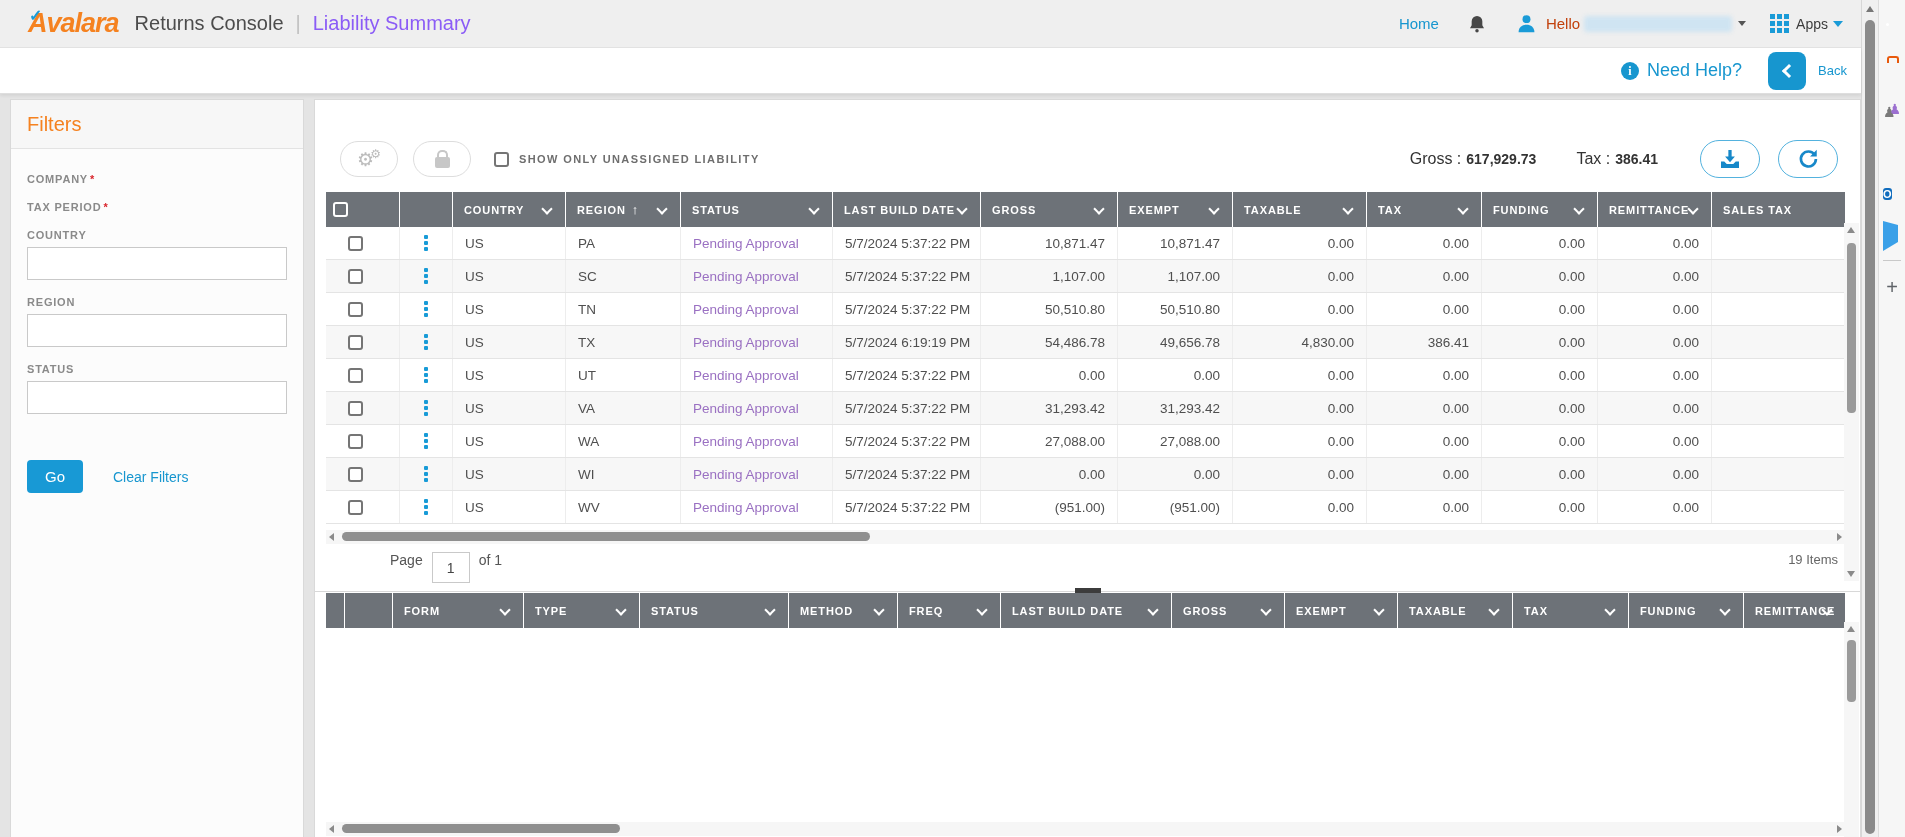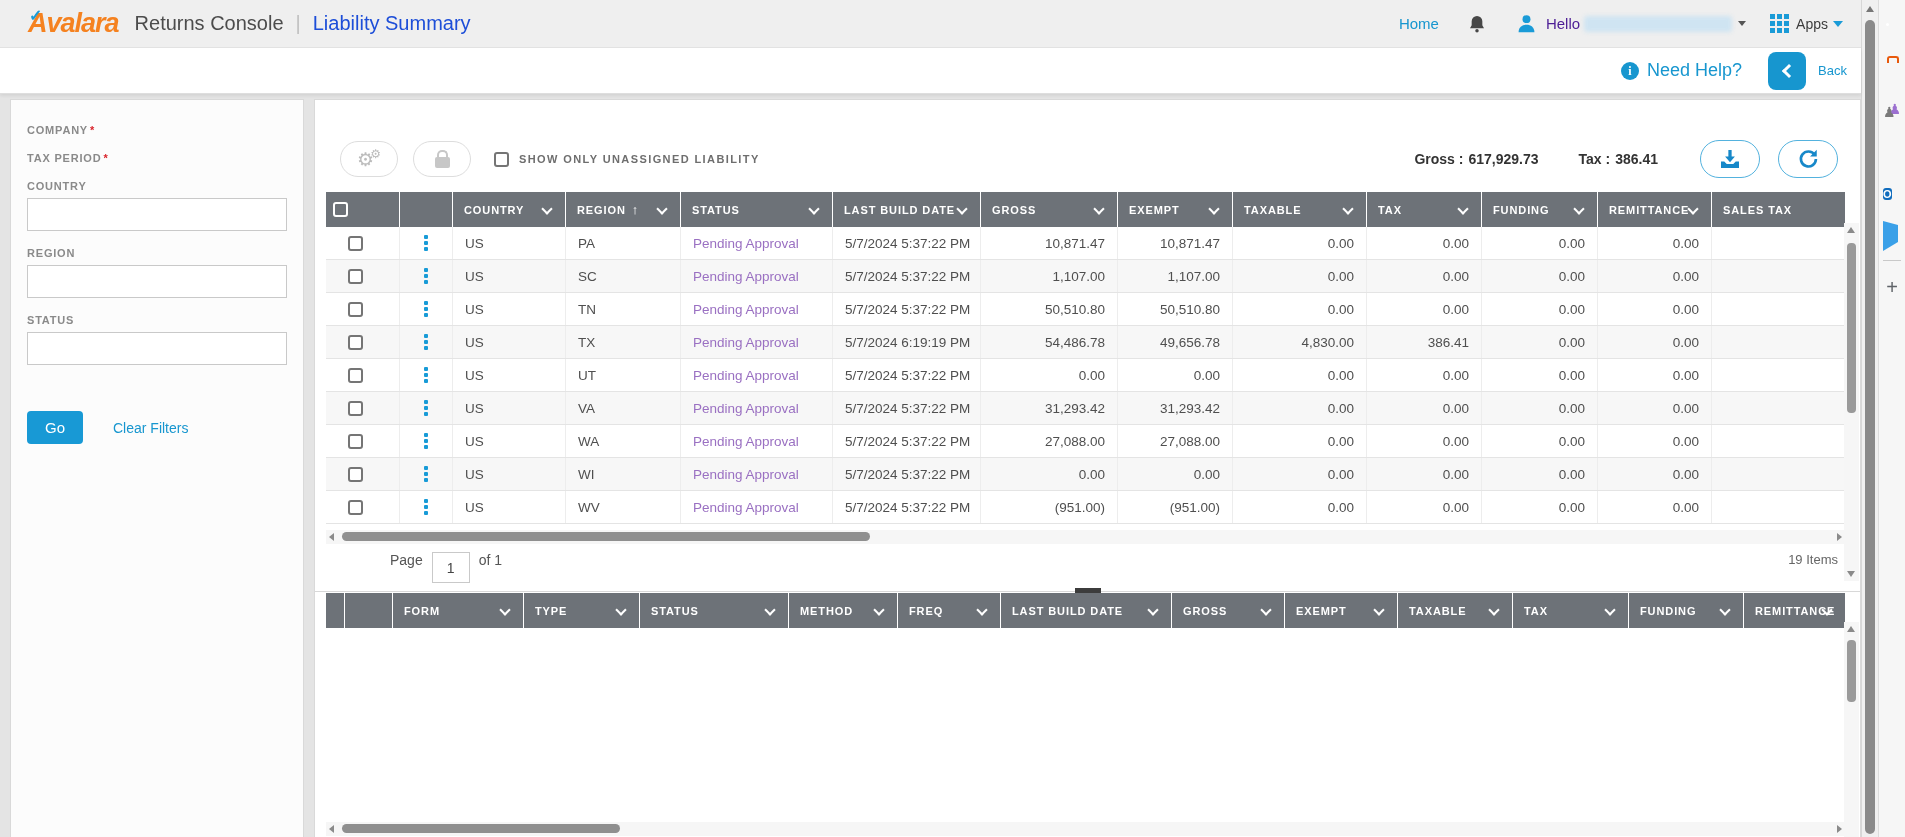--- a/index.html
+++ b/index.html
@@ -14,26 +14,26 @@
   .bscroll .thumb { position:absolute; top:20px; bottom:3px; left:3px; width:10px; background:#8a8a8a; border-radius:5px; }
   .edgebar { width:27px; background:#f6f6f6; border-left:1px solid #dcdcdc; display:flex; flex-direction:column; align-items:center; padding-top:20px; gap:23px; }
 
   
   .topbar { height:48px; background:#efefef; border-bottom:1px solid #e2e2e2; display:flex; align-items:center; padding:0 18px 0 28px; flex:none; }
   .logo-wrap { position:relative; margin-right:16px; }
   .logo-text { font-size:27px; font-weight:bold; color:#f58220; letter-spacing:-1px; font-style:italic; }
   .logo-check { position:absolute; left:1px; top:-2px; color:#1a9bd7; font-size:16px; font-weight:bold; }
   .app-title { font-size:20px; color:#4c4c4c; }
   .title-sep { color:#c0c0c0; margin:0 12px; font-size:20px; }
-  .page-title { font-size:20px; color:#1d4ed8; }
+  .page-title { font-size:20px; color:#8b5cf6; }
   .topbar-right { margin-left:auto; display:flex; align-items:center; }
   .home-link { color:#1796cf; font-size:15px; margin-right:30px; }
   .bell { width:16px; height:18px; margin-right:32px; }
   .person { width:19px; height:19px; margin-right:10px; }
-  .hello { font-size:15px; color:#4c1d95; }
+  .hello { font-size:15px; color:#c2410c; }
   .redact-name { width:148px; height:16px; background:#cfe4f2; border-radius:3px; filter:blur(2px); margin-left:4px; }
   .mini-caret { width:0; height:0; border-left:4px solid transparent; border-right:4px solid transparent; border-top:5px solid #555; margin:0 24px 0 6px; }
   .grid9 { display:grid; grid-template-columns:repeat(3,5px); grid-gap:2px; margin-right:7px; }
   .grid9 i { width:5px; height:5px; background:#1a9bd7; }
   .apps-label { font-size:14px; color:#3c3c3c; }
   .apps-caret { width:0; height:0; border-left:5px solid transparent; border-right:5px solid transparent; border-top:6px solid #1a9bd7; margin-left:5px; }
 
   
   .navbar { height:46px; background:#fff; border-bottom:1px solid #dedede; box-shadow:0 2px 3px rgba(0,0,0,.07); display:flex; align-items:center; padding-left:14px; flex:none; position:relative; z-index:2; }
   .tab { font-size:19px; color:#6e6e6e; padding:0 27px; height:30px; line-height:30px; cursor:pointer; }
@@ -69,21 +69,21 @@
   .pill + .pill { margin-left:15px; }
   .gear-main { font-size:19px; color:#bcbcbc; line-height:1; }
   .gear-sub { font-size:12px; color:#bcbcbc; margin-left:-4px; margin-top:-10px; }
   .lock { width:15px; height:11px; background:#c7c7c7; border-radius:2px; position:relative; margin-top:7px; }
   .lock:before { content:""; position:absolute; top:-7px; left:2px; width:7px; height:7px; border:2.5px solid #c7c7c7; border-bottom:none; border-radius:5px 5px 0 0; }
   .cbgroup { display:flex; align-items:center; margin-left:23px; }
   .cb { width:15px; height:15px; border:2px solid #757575; border-radius:3px; background:#fff; display:inline-block; flex:none; cursor:pointer; }
   .cb-light { border-color:#fff; background:transparent; }
   .show-only { font-size:11px; color:#6e6e6e; letter-spacing:1.4px; margin-left:10px; font-weight:bold; }
   .sumgroup { margin-left:auto; display:flex; align-items:center; }
-  .sum-label { font-size:14px; font-weight:bold; color:#333; }
+  .sum-label { font-size:16px; font-weight:normal; color:#333; }
   .sum-value { font-size:14px; font-weight:bold; color:#333; margin-left:5px; }
   .sum-tax { margin-left:40px; }
   .bluepill { width:60px; height:38px; border:1px solid #53b2de; border-radius:19px; display:flex; align-items:center; justify-content:center; background:#fff; cursor:pointer; }
   .dl-pill { margin-left:42px; }
   .rf-pill { margin-left:18px; margin-right:4px; }
 
   
   .ltable, .rtable { margin-left:11px; width:1519px; }
   .thead { display:flex; height:35px; background:#6d7278; }
   .th { height:35px; display:flex; align-items:center; padding-left:11px; position:relative; border-right:1px solid #fff; color:#fff; font-size:11px; font-weight:bold; letter-spacing:.9px; flex:none; }
@@ -195,20 +195,21 @@
       <span class="back-btn">
           <span class="back-chev"></span>
         </span>
       <span class="back-label">Back</span>
     </div>
   </div>
 
   <div class="content">
 
     <div class="filters">
+      <div class="filters-title">Filters</div>
       <div class="filters-body">
         <div class="f-label"><span>COMPANY</span><span class="req">*</span></div>
         <div class="f-label"><span>TAX PERIOD</span><span class="req">*</span></div>
         <div class="f-label">COUNTRY</div>
         <input class="f-input" value="" style="">
         <div class="f-label">REGION</div>
         <input class="f-input" value="" style="">
         <div class="f-label">STATUS</div>
         <input class="f-input" value="" style="">
         <div class="go-row">

